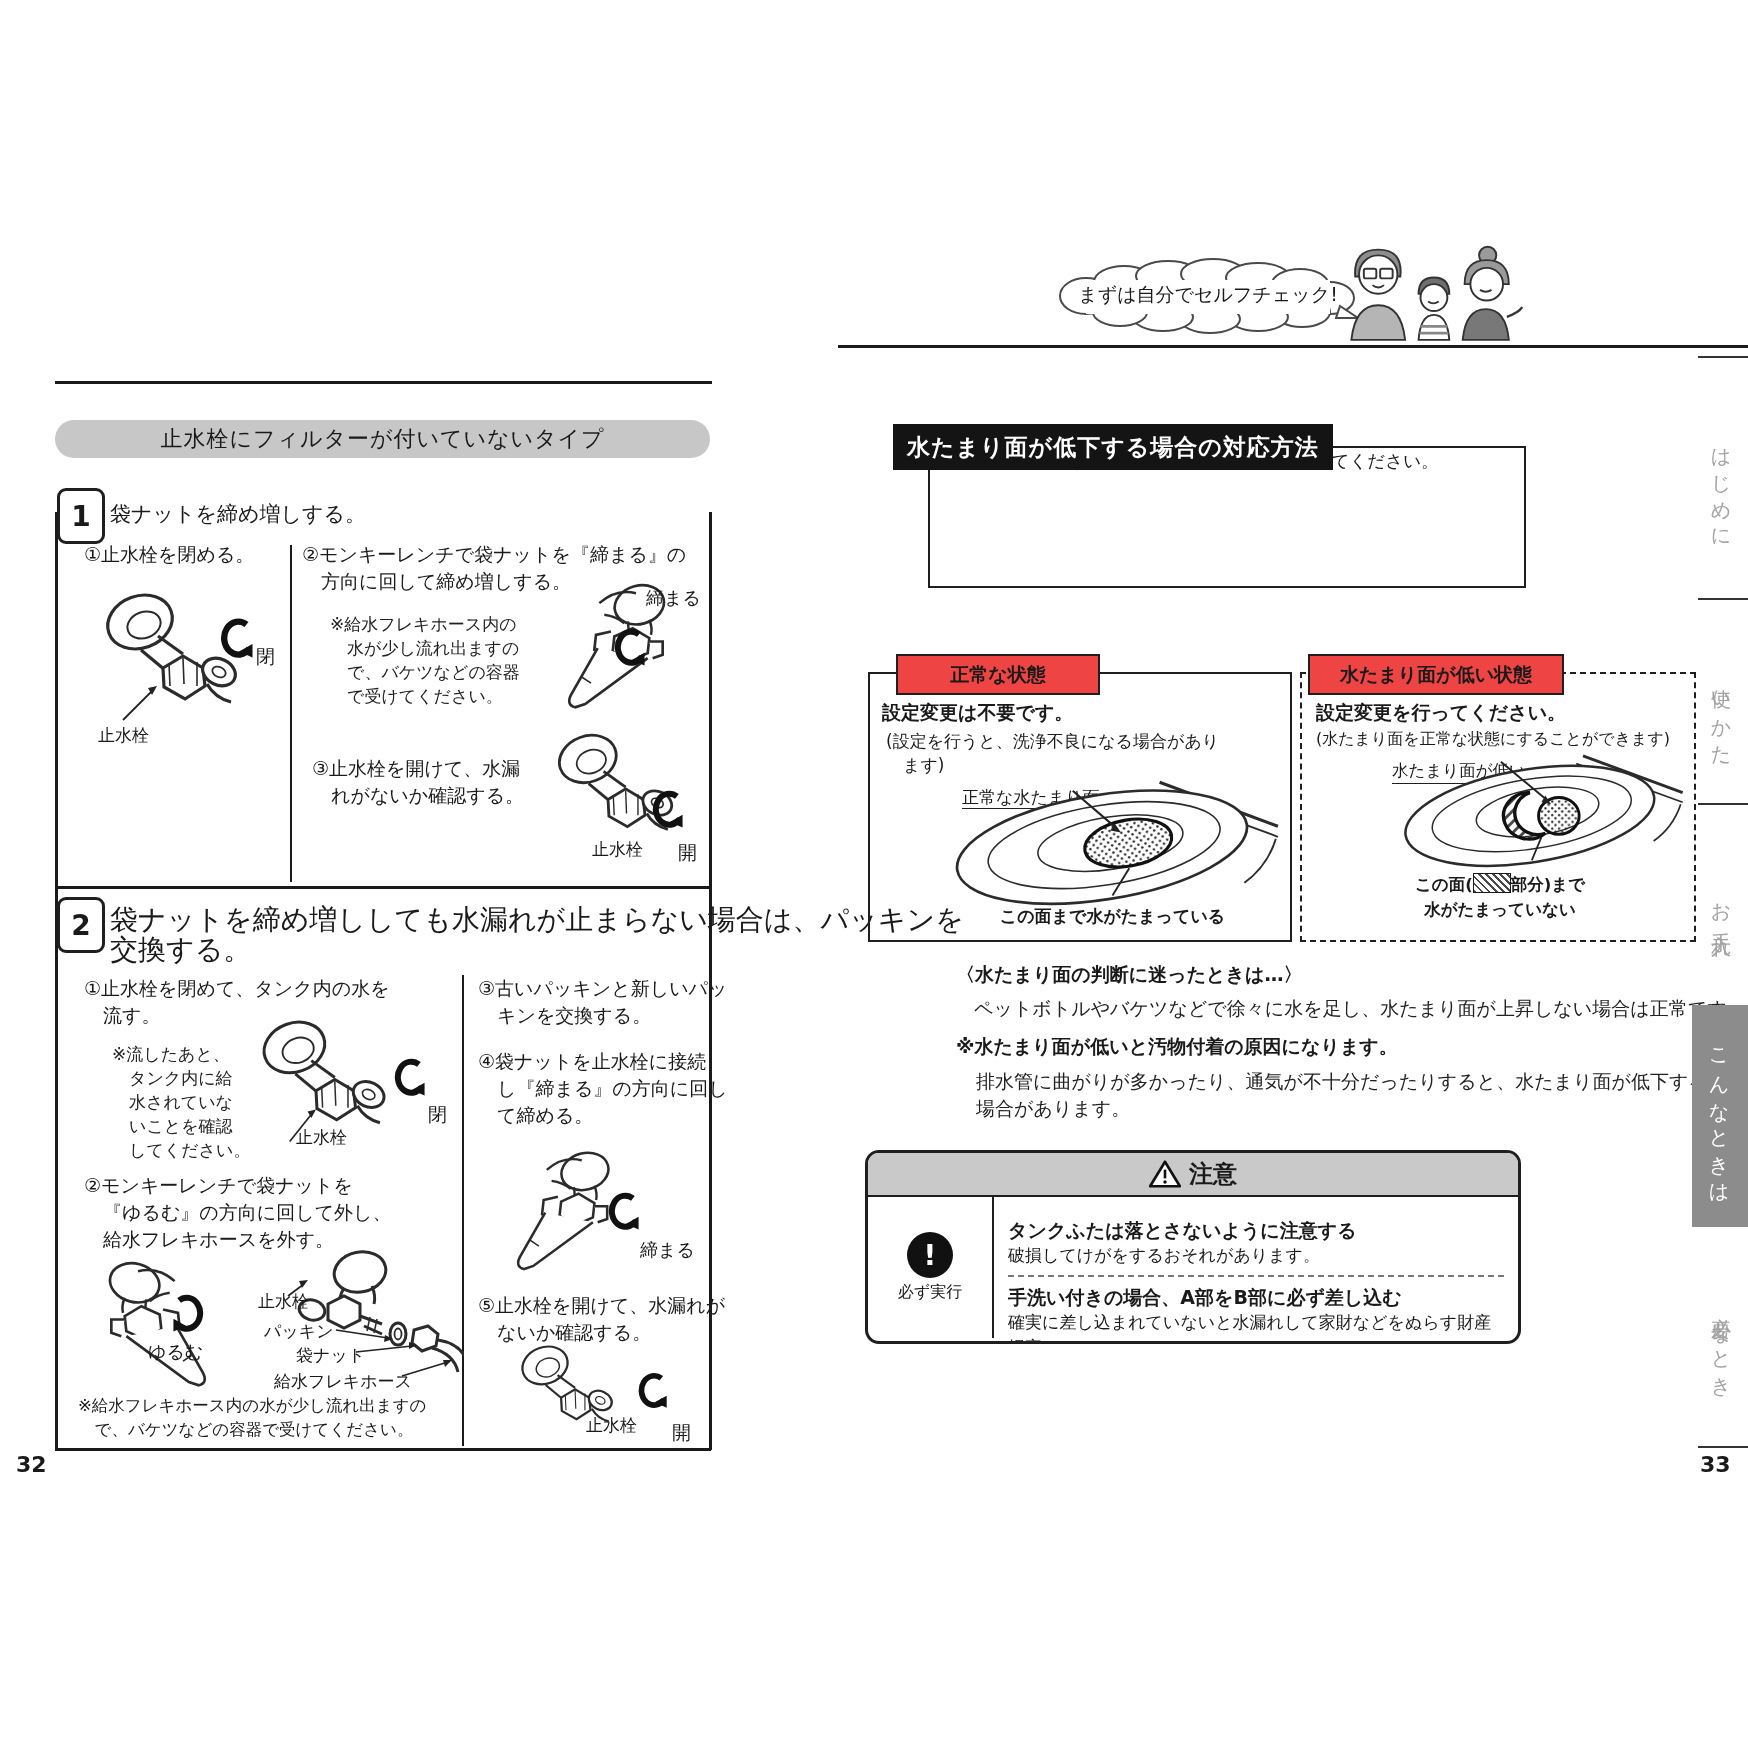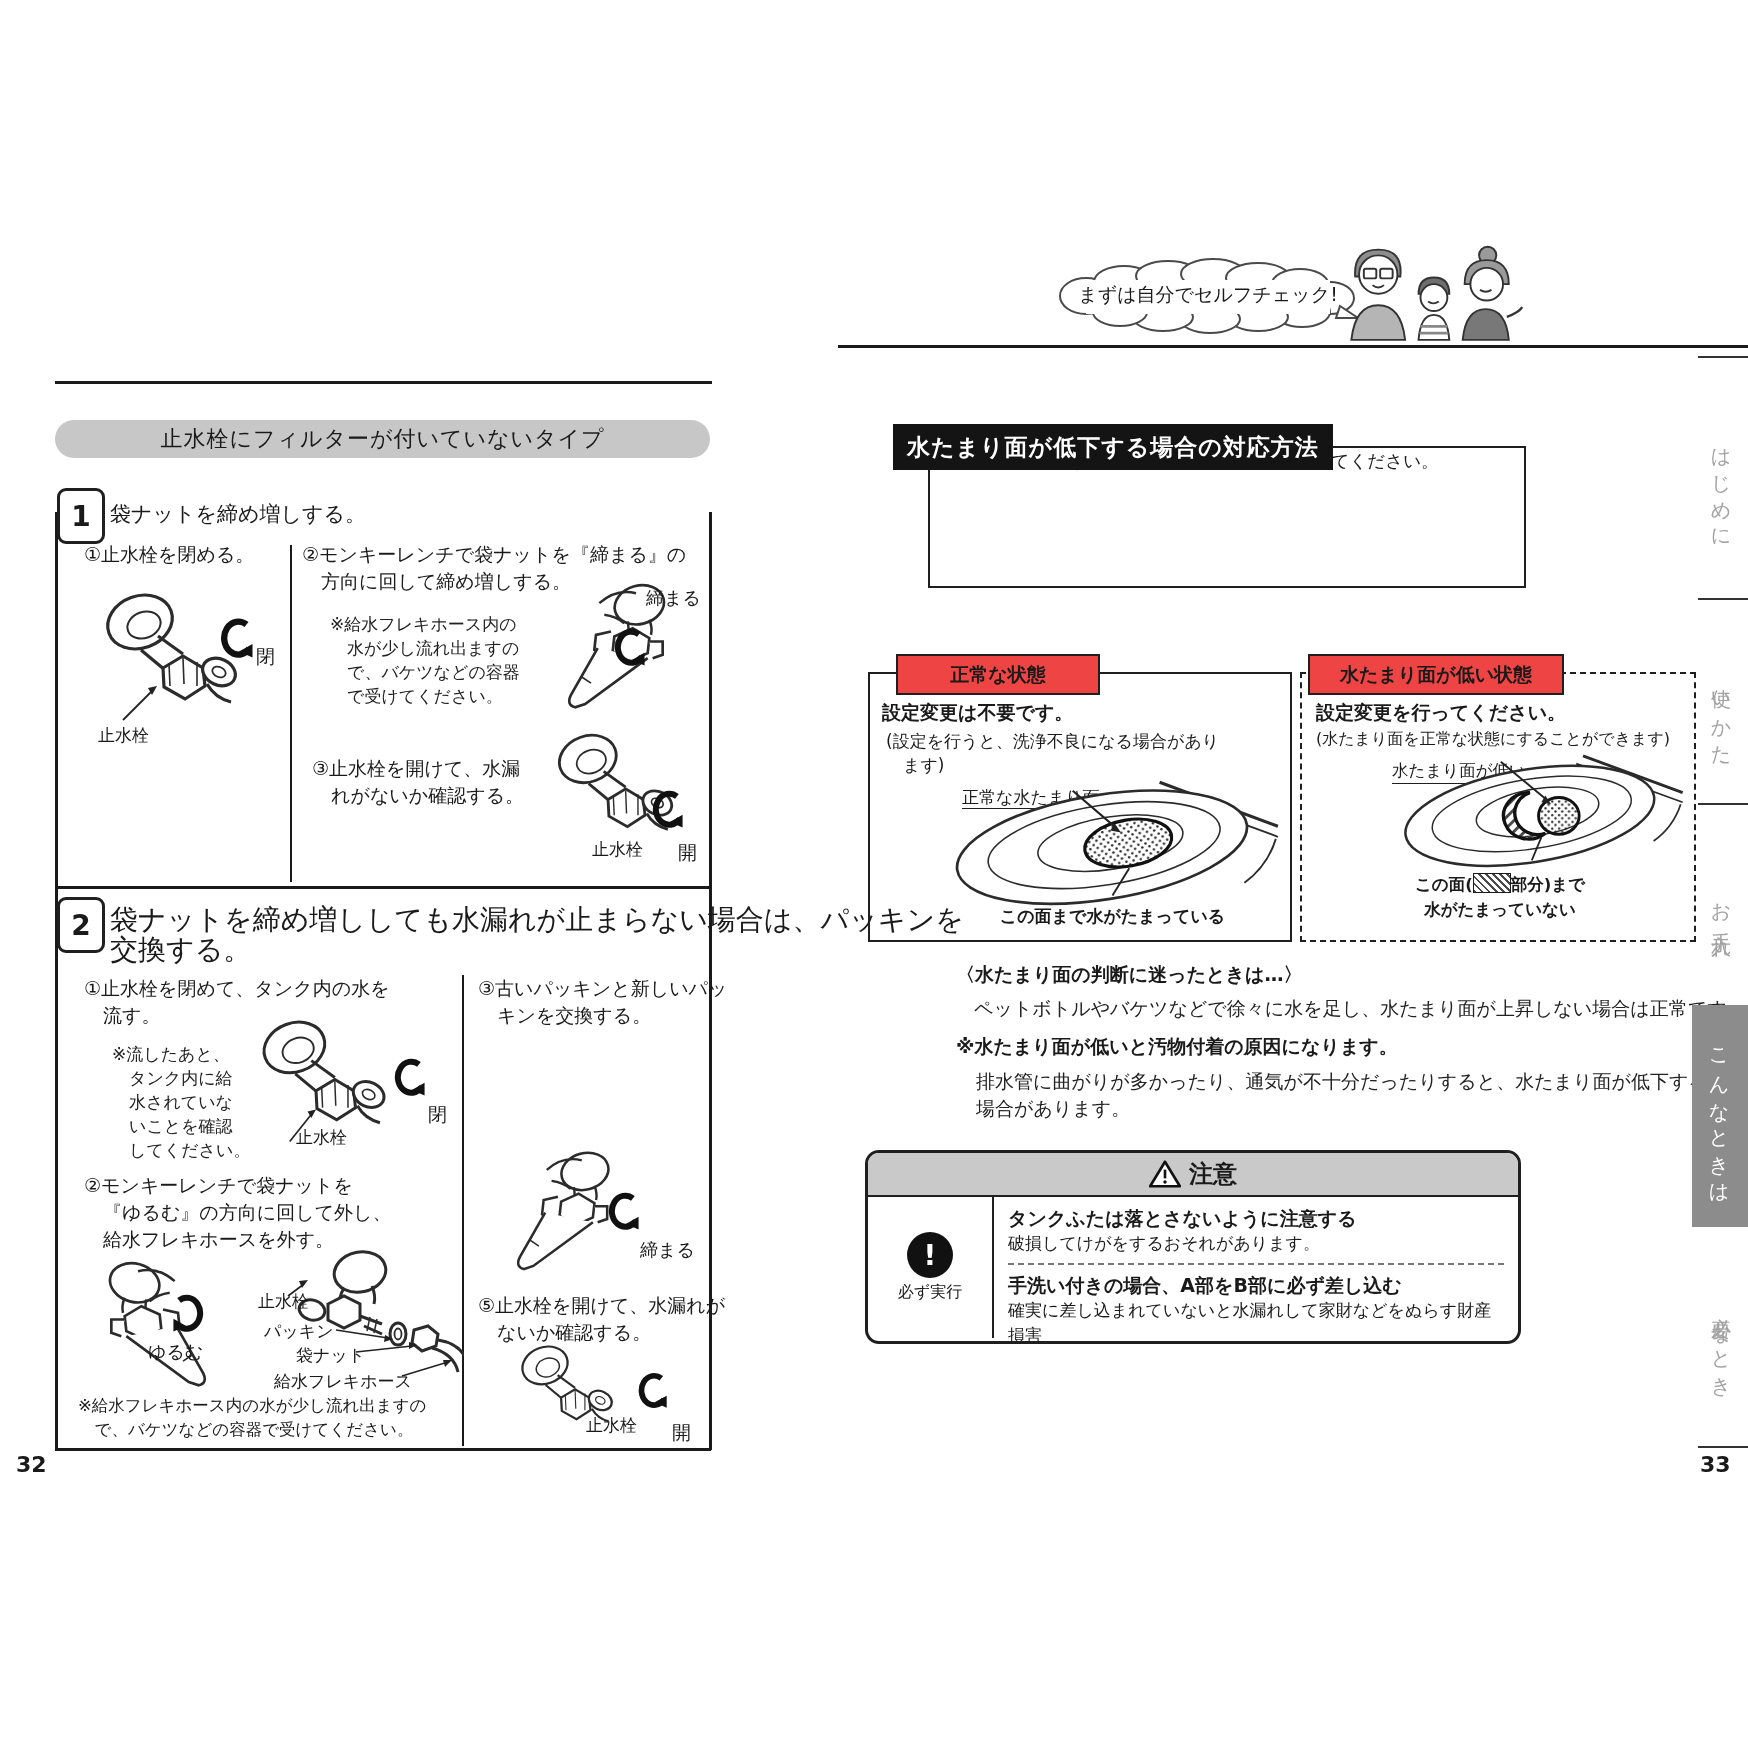--- a/index.html
+++ b/index.html
@@ -228,20 +228,23 @@
     <div class="ab lbl" style="left:6px;top:46px">止水栓</div>
     <div class="ab lbl" style="left:12px;top:76px">パッキン</div>
     <div class="ab lbl" style="left:44px;top:100px">袋ナット</div>
     <div class="ab lbl" style="left:22px;top:126px">給水フレキホース</div>
   </div>
   <div class="ab pre" style="left:78px;top:1394px;font-size:16.5px;line-height:24px">※給水フレキホース内の水が少し流れ出ますの
 　で、バケツなどの容器で受けてください。</div>
 
   <div class="ab itm pre" style="left:478px;top:975px">③古いパッキンと新しいパッ
 　キンを交換する。</div>
+  <div class="ab itm pre" style="left:478px;top:1048px">④袋ナットを止水栓に接続
+　し『締まる』の方向に回し
+　て締める。</div>
   <svg class="ab" style="left:502px;top:1146px" width="150" height="135" viewBox="0 0 180 170">
       <use href="#sym-wrench"></use>
     </svg>
   <svg class="ab" style="left:606px;top:1192px" width="34" height="44" viewBox="0 0 48 56">
       <use href="#sym-rot"></use>
     </svg>
   <div class="ab arrlbl" style="left:640px;top:1238px;font-size:18px">締まる</div>
 
   <div class="ab itm pre" style="left:478px;top:1292px">⑤止水栓を開けて、水漏れが
 　ないか確認する。</div>
@@ -334,21 +337,21 @@
       </svg>
       <span>注意</span>
     </div>
     <div style="display:flex;height:141px">
       <div style="width:124px;border-right:2px solid #1f1f1f;display:flex;flex-direction:column;align-items:center;justify-content:center">
         <div class="mandatory">
             <span>!</span>
           </div>
         <div style="font-size:16px;margin-top:4px">必ず実行</div>
       </div>
-      <div style="flex:1;padding:8px 14px">
+      <div style="flex:1;padding:20px 14px">
         <div class="crow-t">タンクふたは落とさないように注意する</div>
         <div class="crow-b">破損してけがをするおそれがあります。</div>
         <div style="border-top:2px dashed #777;margin:7px 0"></div>
         <div class="crow-t">手洗い付きの場合、A部をB部に必ず差し込む</div>
         <div class="crow-b pre">確実に差し込まれていないと水漏れして家財などをぬらす財産損害
 発生のおそれがあります。</div>
       </div>
     </div>
   </div>
 

